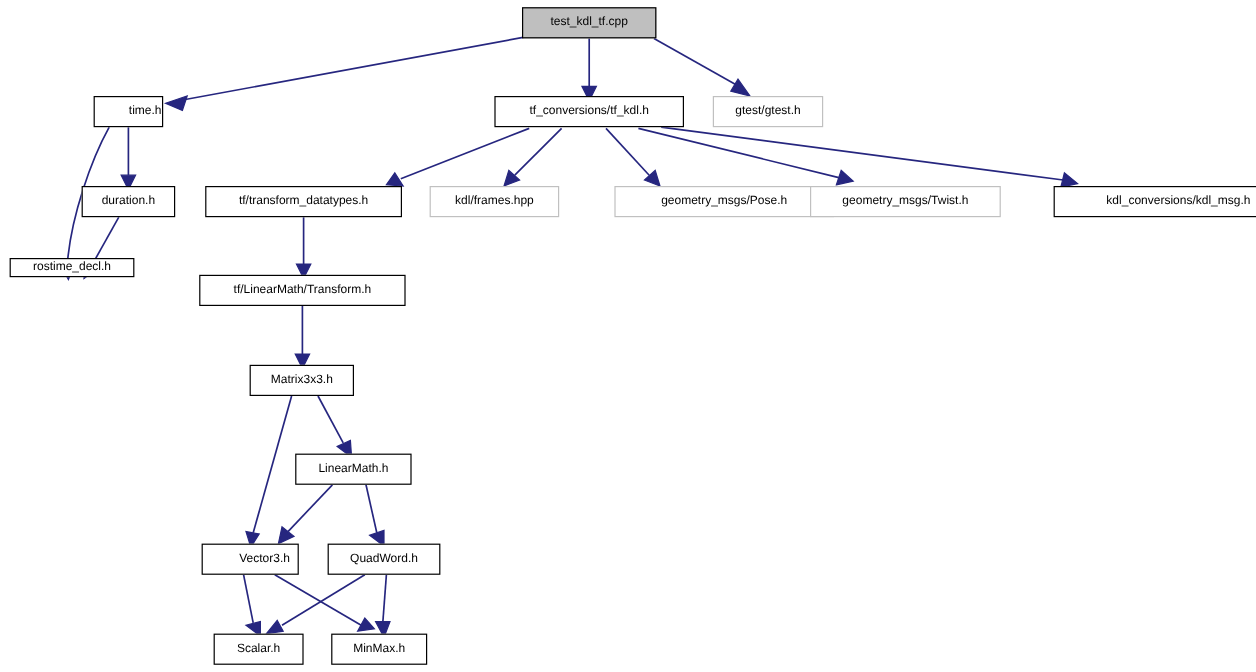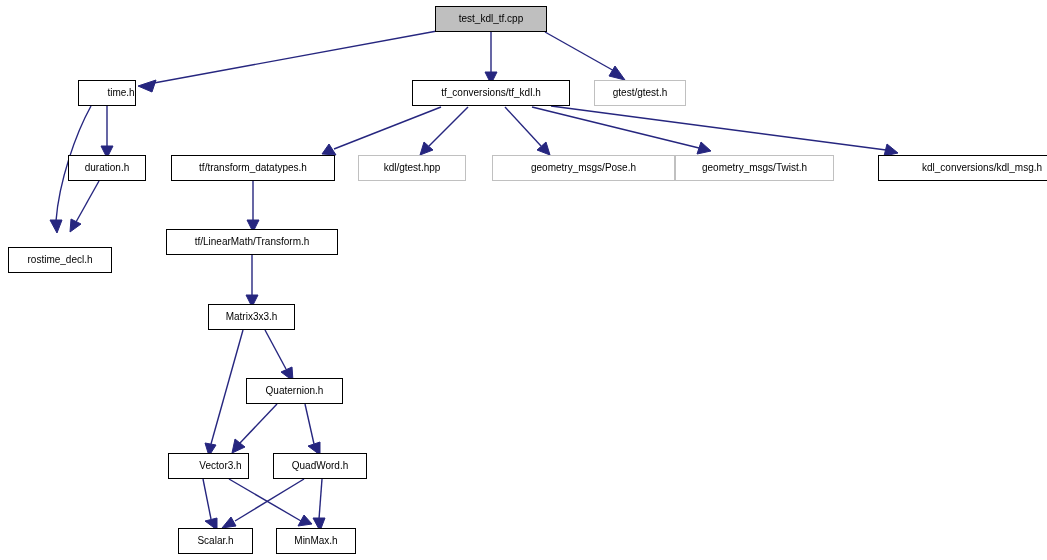--- a/index.html
+++ b/index.html
@@ -117,42 +117,42 @@
       <div class="node-box border-light" style="left: 594px; top: 80px; width: 92px; height: 26px;">
         <span class="node-label">gtest/gtest.h</span>
       </div>
       <div class="node-box border-dark" style="left: 68px; top: 155px; width: 78px; height: 26px;">
         <span class="node-label">duration.h</span>
       </div>
       <div class="node-box border-dark" style="left: 171px; top: 155px; width: 164px; height: 26px;">
         <span class="node-label">tf/transform_datatypes.h</span>
       </div>
       <div class="node-box border-light" style="left: 358px; top: 155px; width: 108px; height: 26px;">
-        <span class="node-label">kdl/gtest.hpp</span>
+        <span class="node-label">kdl/frames.hpp</span>
       </div>
-      <div class="node-box border-light" style="left: 492px; top: 155px; width: 183px; height: 26px;">
+      <div class="node-box border-light" style="left: 512px; top: 155px; width: 183px; height: 26px;">
         <span class="node-label">geometry_msgs/Pose.h</span>
       </div>
       <div class="node-box border-light" style="left: 675px; top: 155px; width: 159px; height: 26px;">
         <span class="node-label">geometry_msgs/Twist.h</span>
       </div>
       <div class="node-box border-dark" style="left: 862px; top: 155px; width: 208px; height: 26px; margin-left: 16px;">
         <span class="node-label">kdl_conversions/kdl_msg.h</span>
       </div>
-      <div class="node-box border-dark" style="left: 8px; top: 247px; width: 104px; height: 26px;">
+      <div class="node-box border-dark" style="left: 8px; top: 215px; width: 104px; height: 16px;">
         <span class="node-label">rostime_decl.h</span>
       </div>
       <div class="node-box border-dark" style="left: 166px; top: 229px; width: 172px; height: 26px;">
         <span class="node-label">tf/LinearMath/Transform.h</span>
       </div>
       <div class="node-box border-dark" style="left: 208px; top: 304px; width: 87px; height: 26px;">
         <span class="node-label">Matrix3x3.h</span>
       </div>
       <div class="node-box border-dark" style="left: 246px; top: 378px; width: 97px; height: 26px;">
-        <span class="node-label">Quaternion.h</span>
+        <span class="node-label">LinearMath.h</span>
       </div>
       <div class="node-box border-dark" style="left: 168px; top: 453px; width: 81px; height: 26px; padding-left: 24px;">
         <span class="node-label">Vector3.h</span>
       </div>
       <div class="node-box border-dark" style="left: 273px; top: 453px; width: 94px; height: 26px;">
         <span class="node-label">QuadWord.h</span>
       </div>
       <div class="node-box border-dark" style="left: 178px; top: 528px; width: 75px; height: 26px;">
         <span class="node-label">Scalar.h</span>
       </div>

